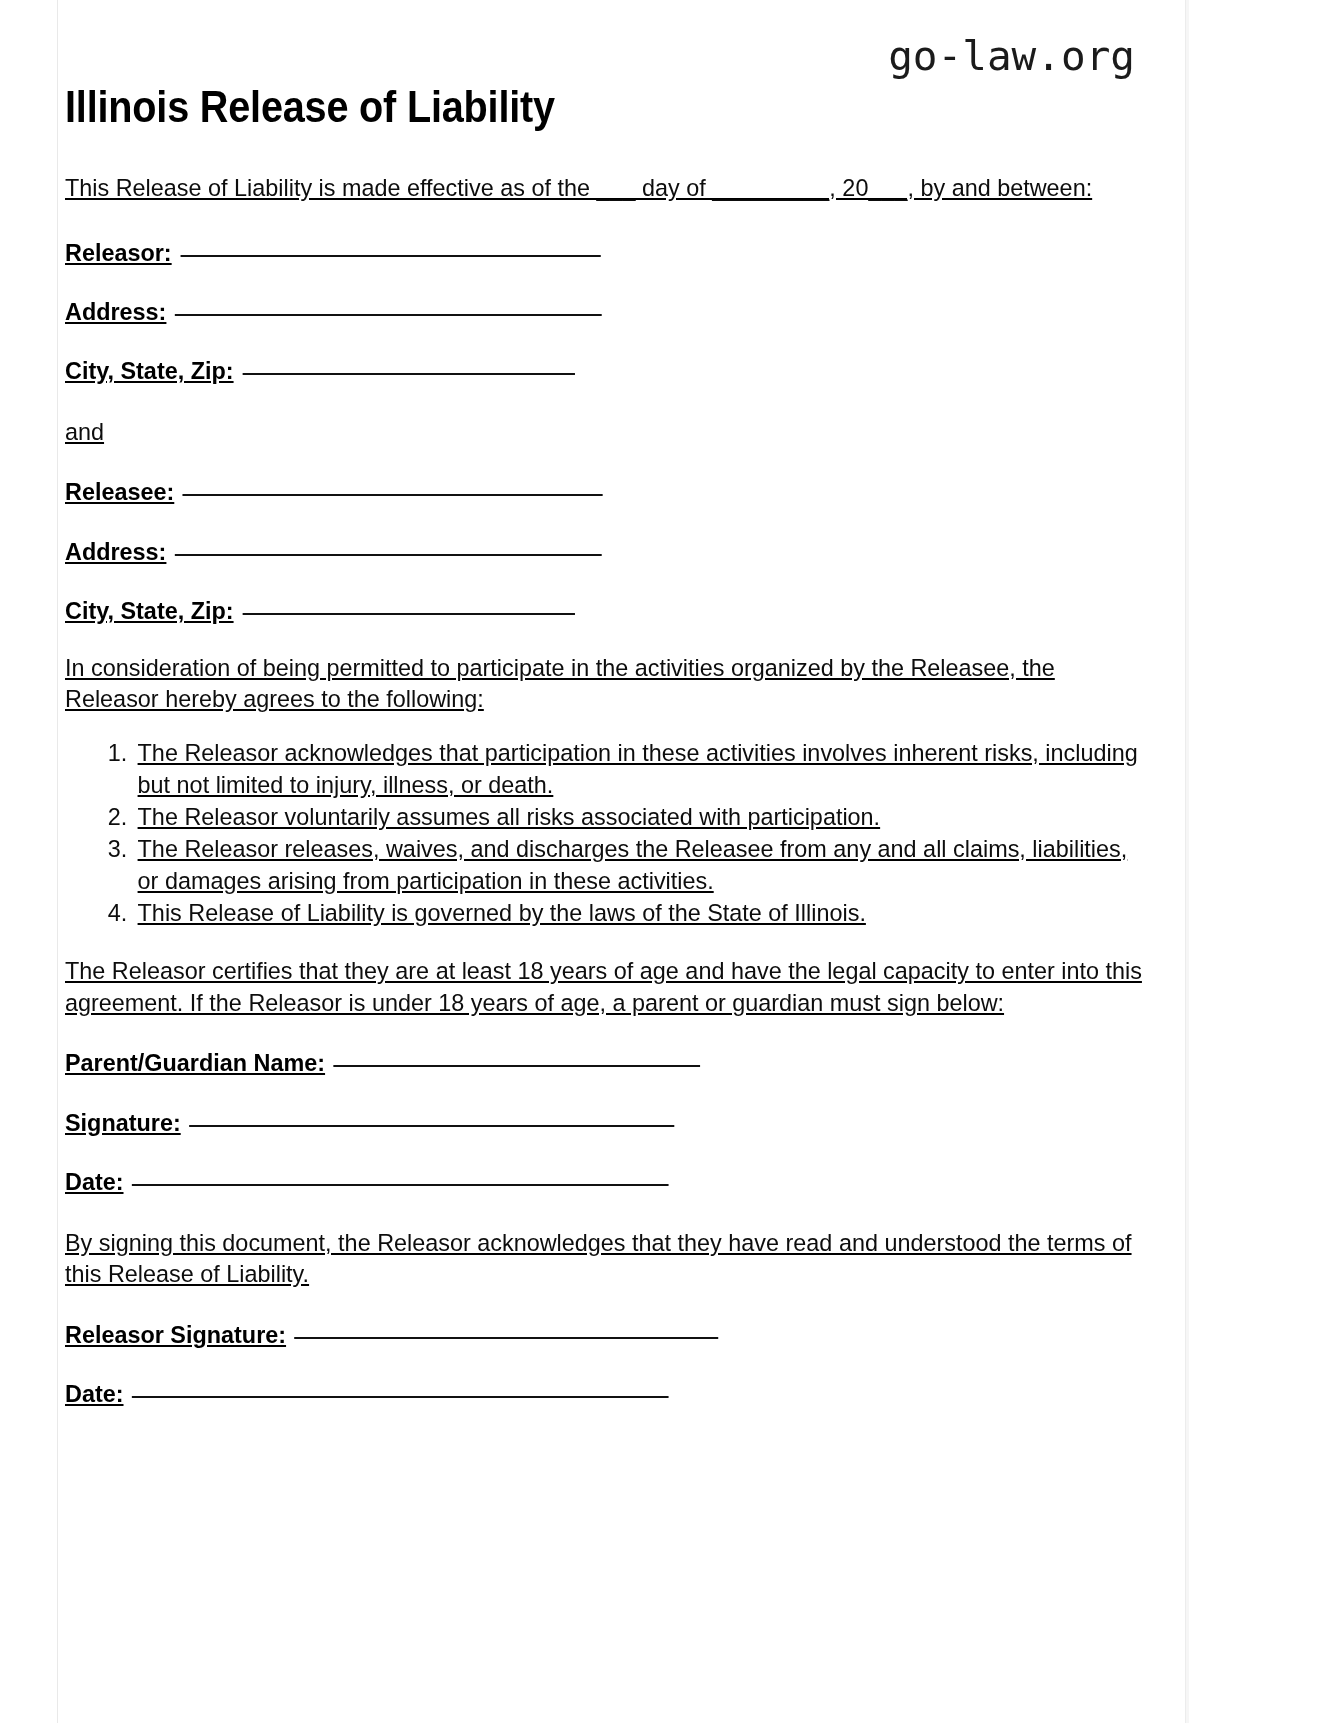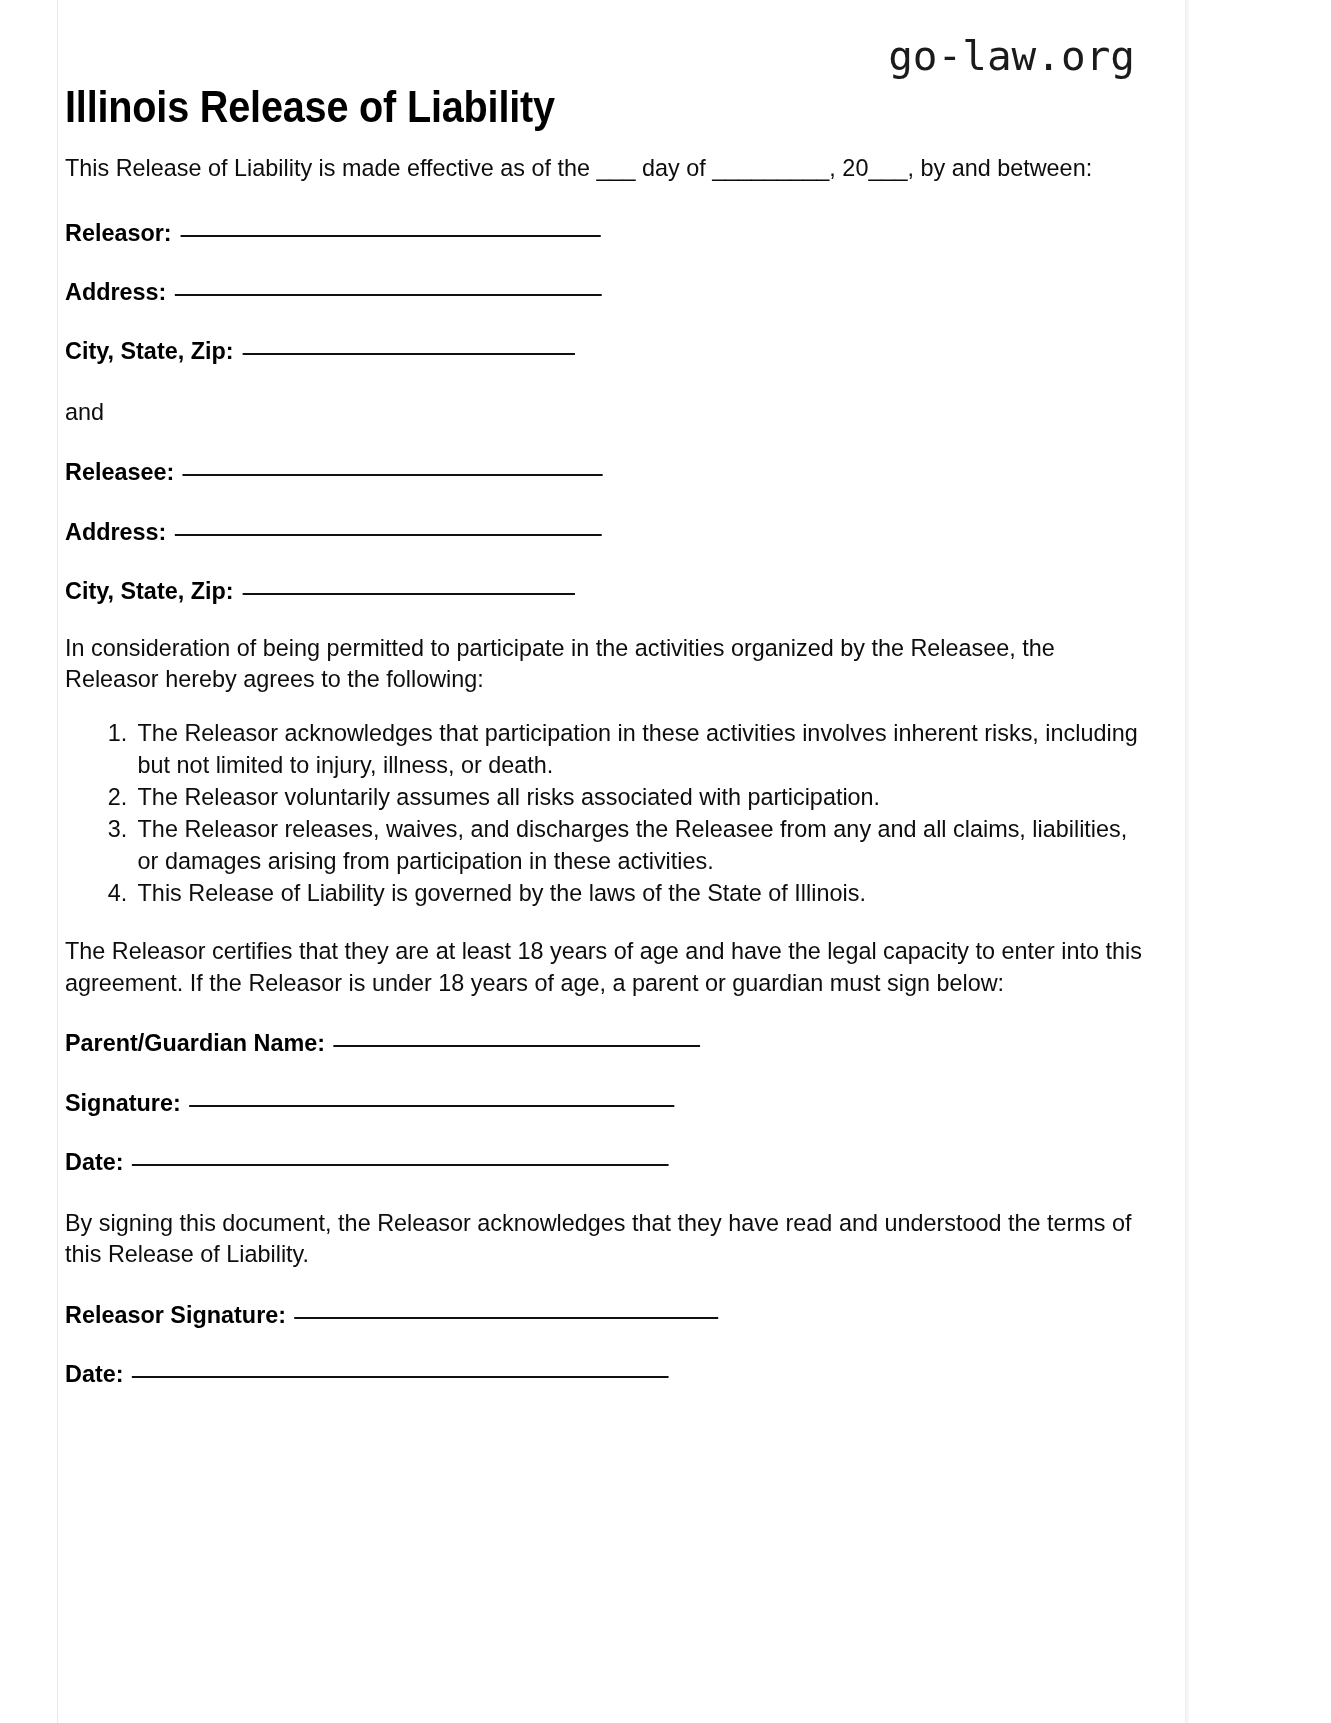--- a/index.html
+++ b/index.html
@@ -77,22 +77,23 @@
     color: #000000;
     letter-spacing: -0.2px;
     transform: scaleX(0.90);
     transform-origin: left top;
     white-space: nowrap;
   }
 
   .body-block {
     position: absolute;
     left: 0;
-    top: 152px;
+    top: 172px;
     width: 1082px;
+    text-decoration: underline;
   }
 
   p.para {
     margin: 0 0 0 0;
     font-size: 24.5px;
     line-height: 1.29;
     color: #0d0d0d;
     transform: scaleX(0.955);
     transform-origin: left top;
     width: 1132px;

